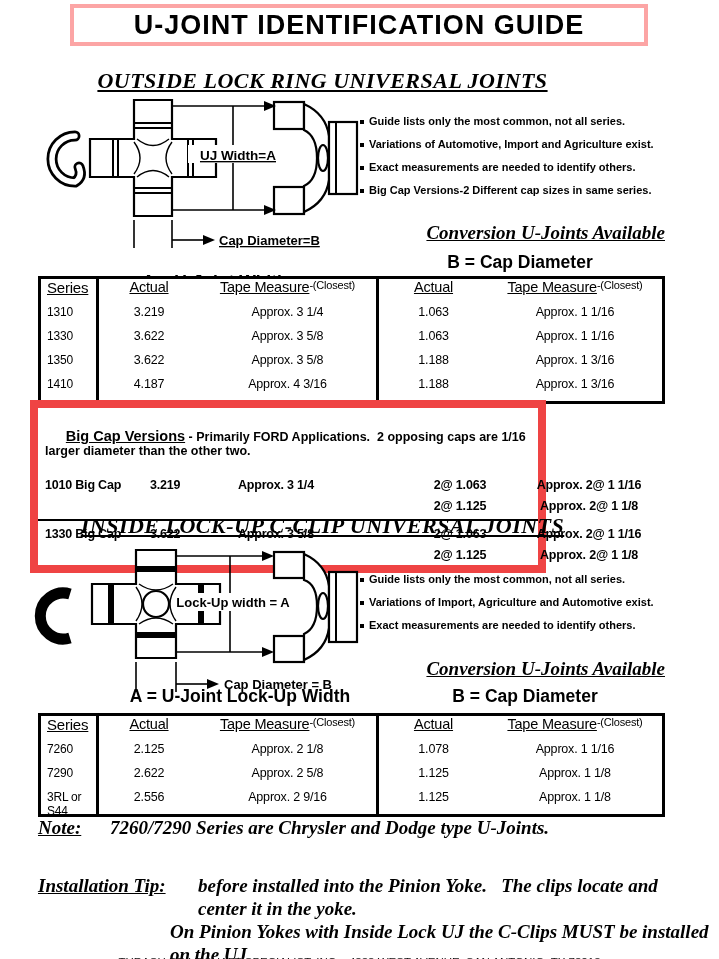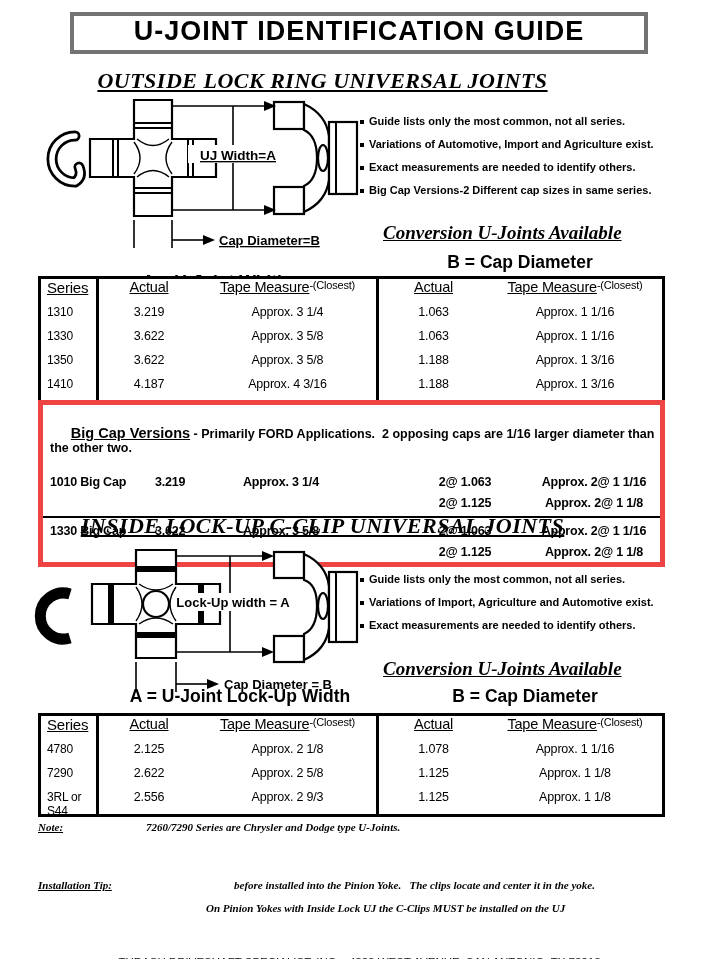--- a/index.html
+++ b/index.html
@@ -3,32 +3,32 @@
 <meta charset="utf-8">
 <style>
   * { margin:0; padding:0; box-sizing:border-box; }
   body { background:#e8e8e8; font-family:"Liberation Sans", sans-serif; color:#000; }
   .page {
     position:relative; width:719px; height:959px; margin:0 auto;
     background:#ffffff; overflow:hidden;
   }
   
   .title-box {
-    position:absolute; left:70px; top:12px; width:578px; height:42px;
-    border:4px solid #737373; display:flex; align-items:flex-start; justify-content:center;
+    position:absolute; left:70px; top:4px; width:578px; height:42px;
+    border:4px solid #fca5a5; display:flex; align-items:center; justify-content:center;
   }
   .title-box h1 { font-size:27px; font-weight:bold; letter-spacing:1px; }
   
   .sec-heading {
     position:absolute; left:0; width:645px; text-align:center;
     font-family:"Liberation Serif", serif; font-style:italic; font-weight:bold;
     font-size:22px; text-decoration:underline; letter-spacing:0.5px;
   }
   .conv-heading {
-    position:absolute; left:383px; width:282px; text-align:left;
+    position:absolute; left:383px; width:282px; text-align:right;
     font-family:"Liberation Serif", serif; font-style:italic; font-weight:bold;
     font-size:19px; text-decoration:underline;
   }
   .ab-heading {
     position:absolute; text-align:center; font-weight:bold; font-size:17.5px;
   }
   
   .bullets { position:absolute; left:360px; width:356px; list-style:none; }
   .bullets li { font-size:11px; font-weight:bold; line-height:23px; display:flex; align-items:center; }
   .bullet-sq { width:4px; height:4px; background:#000; display:inline-block; margin-right:5px; flex:0 0 auto; }
@@ -50,37 +50,37 @@
     font-weight:normal; font-size:12.5px; height:24px; letter-spacing:-0.2px;
   }
   .utable .hcell { font-size:14.5px; height:26px; }
   .utable .c1 { border-right:3px solid #000; justify-content:flex-start; padding-left:6px; font-size:12px; }
   .utable .h1 { font-size:15px; }
   .utable .c4 { border-left:3px solid #000; }
   .u { text-decoration:underline; }
   .closest { font-size:11px; text-decoration:none; }
   
   .bigcap {
-    position:absolute; left:38px; top:400px; width:627px; border:5px solid #ef4444; background:#fff;
+    position:absolute; left:30px; top:400px; width:516px; border:8px solid #ef4444; background:#fff;
   }
   .bigcap-head { padding:6px 0 2px 7px; font-size:12.5px; font-weight:bold; white-space:pre-wrap; }
   .bigcap-title { font-size:14.5px; font-weight:bold; text-decoration:underline; }
   .bc-grid { display:grid; grid-template-columns:105px 88px 170px 118px 140px; }
   .bc-grid .bcell { font-weight:bold; font-size:12.5px; height:21px; display:flex; align-items:center; letter-spacing:-0.2px; }
   .bc-grid .bl { padding-left:7px; }
   .bc-grid .bctr { justify-content:center; }
   .bc-group2 { border-top:2px solid #000; padding-top:2px; }
   .bc-group1 { padding-bottom:3px; }
   
   .note-block {
     position:absolute; font-family:"Liberation Serif", serif; font-style:italic; font-weight:bold;
-    font-size:11px; display:grid; line-height:23px;
+    font-size:19px; display:grid; line-height:23px;
   }
   .note-block .nlabel { text-decoration:underline; }
-  .note-block .nline { white-space:pre-wrap;margin-left:36px; }
+  .note-block .nline { white-space:pre-wrap; }
   
   .footer { position:absolute; left:0; top:925px; width:719px; text-align:center;
     font-size:11.5px; line-height:15px; white-space:pre; color:#111; }
 </style>
 </head>
 <body>
 
 <div class="page">
 
   <div class="title-box">
@@ -313,35 +313,35 @@
         <span class="closest">-(Closest)</span>
       </div>
     <div class="cell hcell c4">
         <span class="u">Actual</span>
       </div>
     <div class="cell hcell">
         <span class="u">Tape Measure</span>
         <span class="closest">-(Closest)</span>
       </div>
 
-    <div class="cell c1">4780</div>
+    <div class="cell c1">7260</div>
     <div class="cell">2.125</div>
     <div class="cell">Approx. 2 1/8</div>
     <div class="cell c4">1.078</div>
     <div class="cell">Approx. 1 1/16</div>
 
     <div class="cell c1">7290</div>
     <div class="cell">2.622</div>
     <div class="cell">Approx. 2 5/8</div>
     <div class="cell c4">1.125</div>
     <div class="cell">Approx. 1 1/8</div>
 
     <div class="cell c1">3RL or S44</div>
     <div class="cell">2.556</div>
-    <div class="cell">Approx. 2 9/3</div>
+    <div class="cell">Approx. 2 9/16</div>
     <div class="cell c4">1.125</div>
     <div class="cell">Approx. 1 1/8</div>
   </div>
 
   <div class="note-block" style="left:38px; top:816px; width:665px; grid-template-columns:72px 1fr;">
     <div class="nlabel">Note:</div>
     <div>
       <div class="nline">7260/7290 Series are Chrysler and Dodge type U-Joints.</div>
     </div>
   </div>

